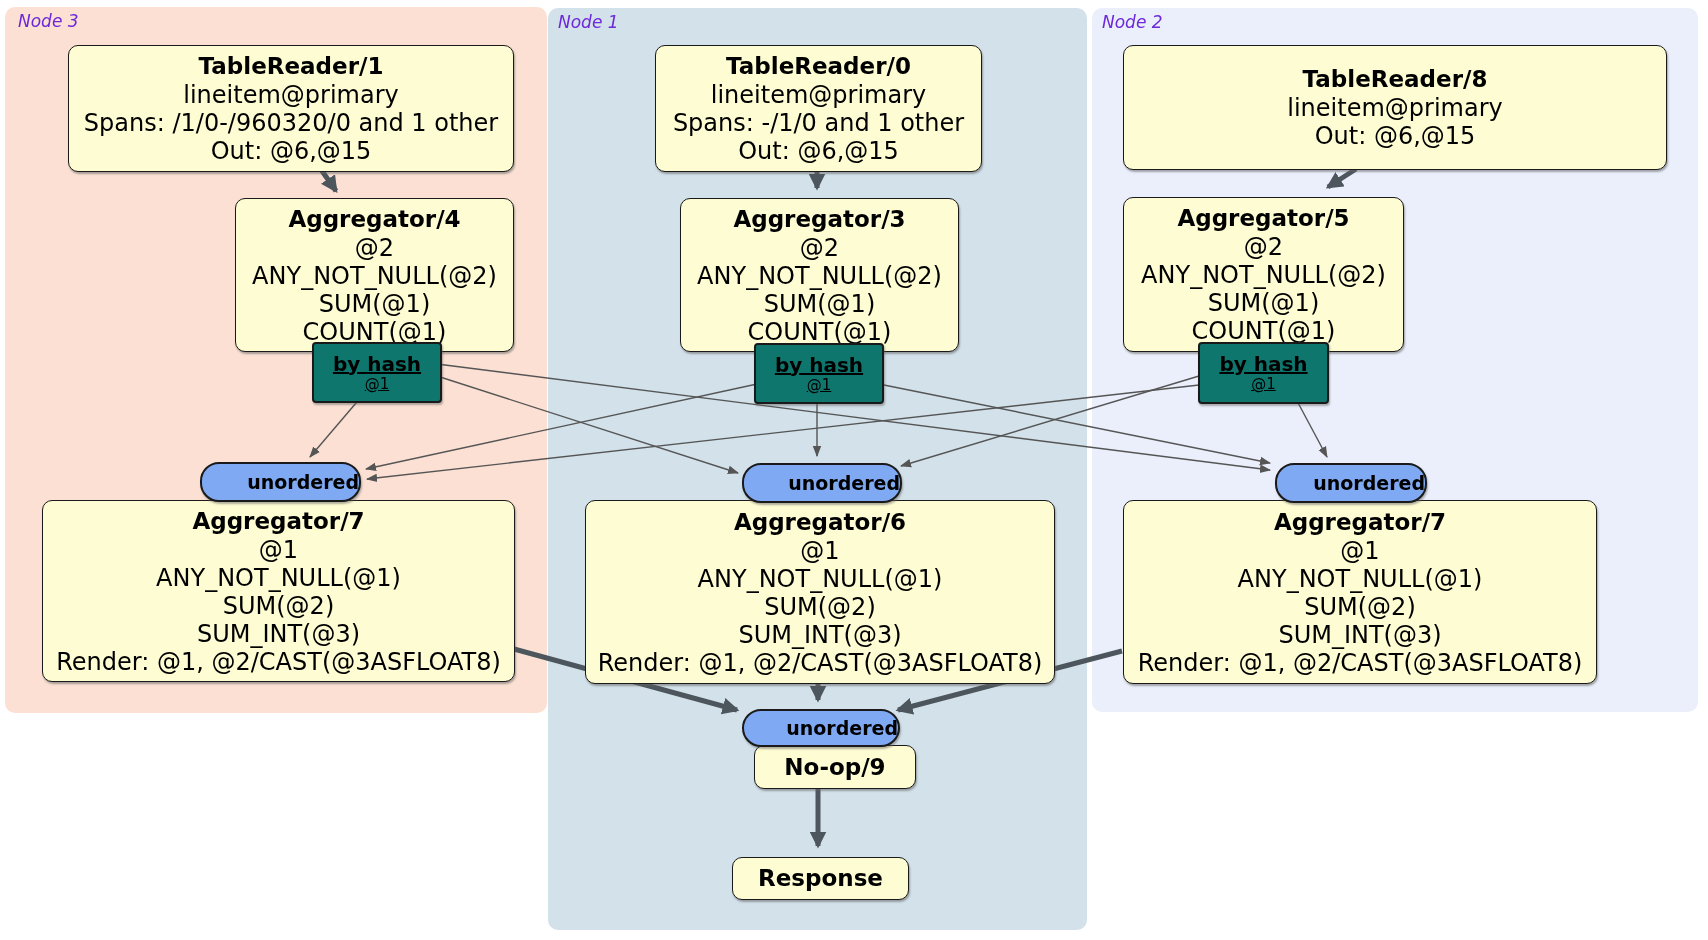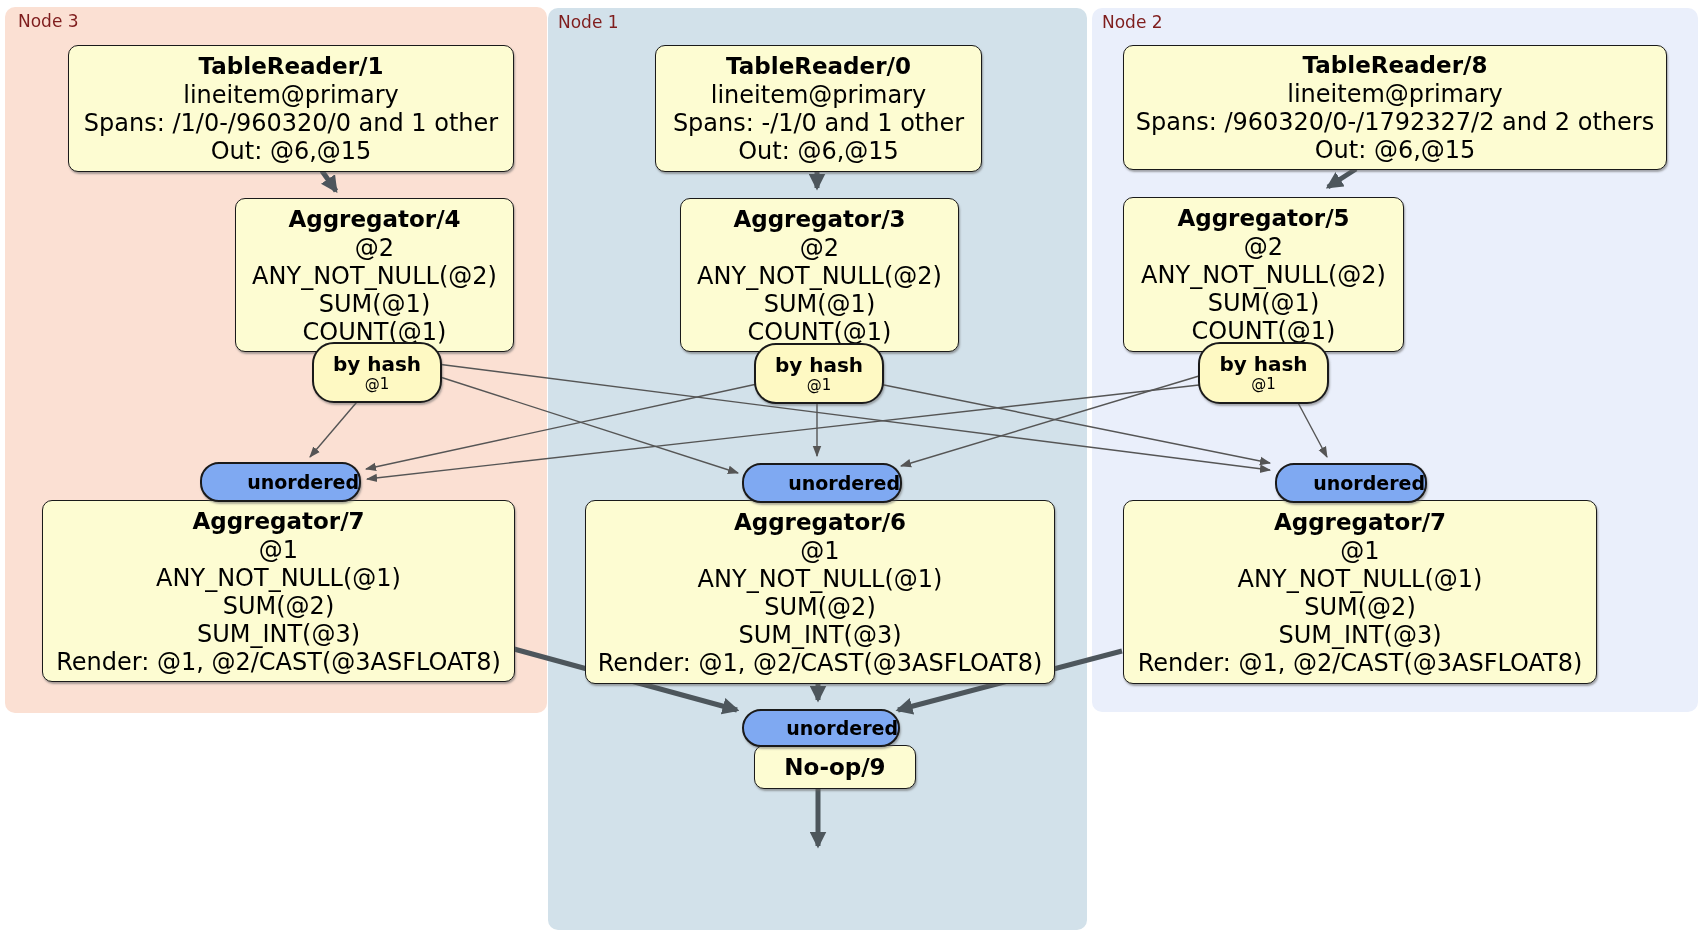--- a/index.html
+++ b/index.html
@@ -1,35 +1,35 @@
 <!DOCTYPE html>
 <html><head>
 <meta charset="utf-8">
 <style>
   html,body{margin:0;padding:0;background:#ffffff;}
   .canvas{
     position:relative;width:1708px;height:940px;overflow:hidden;
     font-family:"DejaVu Sans",sans-serif;color:#000;background:#ffffff;
   }
   .region{position:absolute;border-radius:10px;z-index:1;}
-  .region-label{position:absolute;font-size:17px;line-height:20px;color:#7f1d1d;z-index:2;}
+  .region-label{position:absolute;font-size:17px;line-height:20px;color:#6d28d9;z-index:2;font-style:italic;}
   svg.edges{position:absolute;left:0;top:0;z-index:2;}
   .box{
     position:absolute;background:#fdfcd2;border:1.6px solid #1a1a1a;border-radius:10px;
     display:flex;flex-direction:column;justify-content:center;align-items:center;
     text-align:right;z-index:3;box-shadow:1px 2px 2px rgba(100,100,100,0.55);
   }
   .box .title{font-weight:bold;font-size:23px;line-height:29px;white-space:nowrap;}
   .box .line{font-size:24px;line-height:28px;white-space:nowrap;}
   .pill{
     position:absolute;border:2px solid #1a1a1a;display:flex;flex-direction:column;
     justify-content:center;align-items:center;text-align:center;z-index:4;
     box-shadow:1px 2px 2px rgba(100,100,100,0.5);
   }
-  .byhash{background:#fef9c3;border-radius:22px;}
+  .byhash{background:#0f766e;border-radius:4px;text-decoration:underline;}
   .byhash .main{font-weight:bold;font-size:20px;line-height:23px;}
   .byhash .sub{font-size:15px;line-height:17px;}
   .unordered{background:#7fa9f2;border-radius:19px;font-weight:bold;font-size:19px;line-height:22px;align-items:flex-end;}
 </style>
 </head>
 <body>
 
 <div class="canvas">
 
   <div class="region" style="left:5px;top:7px;width:542px;height:706px;background:#fbe0d3;"></div>
@@ -84,21 +84,20 @@
   <div class="box" style="left:655px;top:45px;width:325px;height:125px;">
     <div class="title">TableReader/0</div>
     <div class="line">lineitem@primary</div>
     <div class="line">Spans: -/1/0 and 1 other</div>
     <div class="line">Out: @6,@15</div>
   </div>
 
   <div class="box" style="left:1123px;top:45px;width:542px;height:123px;">
     <div class="title">TableReader/8</div>
     <div class="line">lineitem@primary</div>
-    <div class="line">Spans: /960320/0-/1792327/2 and 2 others</div>
     <div class="line">Out: @6,@15</div>
   </div>
 
   <div class="box" style="left:235px;top:198px;width:277px;height:152px;">
     <div class="title">Aggregator/4</div>
     <div class="line">@2</div>
     <div class="line">ANY_NOT_NULL(@2)</div>
     <div class="line">SUM(@1)</div>
     <div class="line">COUNT(@1)</div>
   </div>
@@ -170,14 +169,17 @@
   </div>
 
   <div class="pill unordered" style="left:742px;top:709px;width:154px;height:34px;">
     <span>unordered</span>
   </div>
 
   <div class="box" style="left:738px;top:745px;width:160px;height:42px;margin-left:16px;">
     <div class="title">No-op/9</div>
   </div>
 
+  <div class="box" style="left:732px;top:857px;width:175px;height:41px;">
+    <div class="title">Response</div>
+  </div>
 
 </div>
 
 </body></html>

